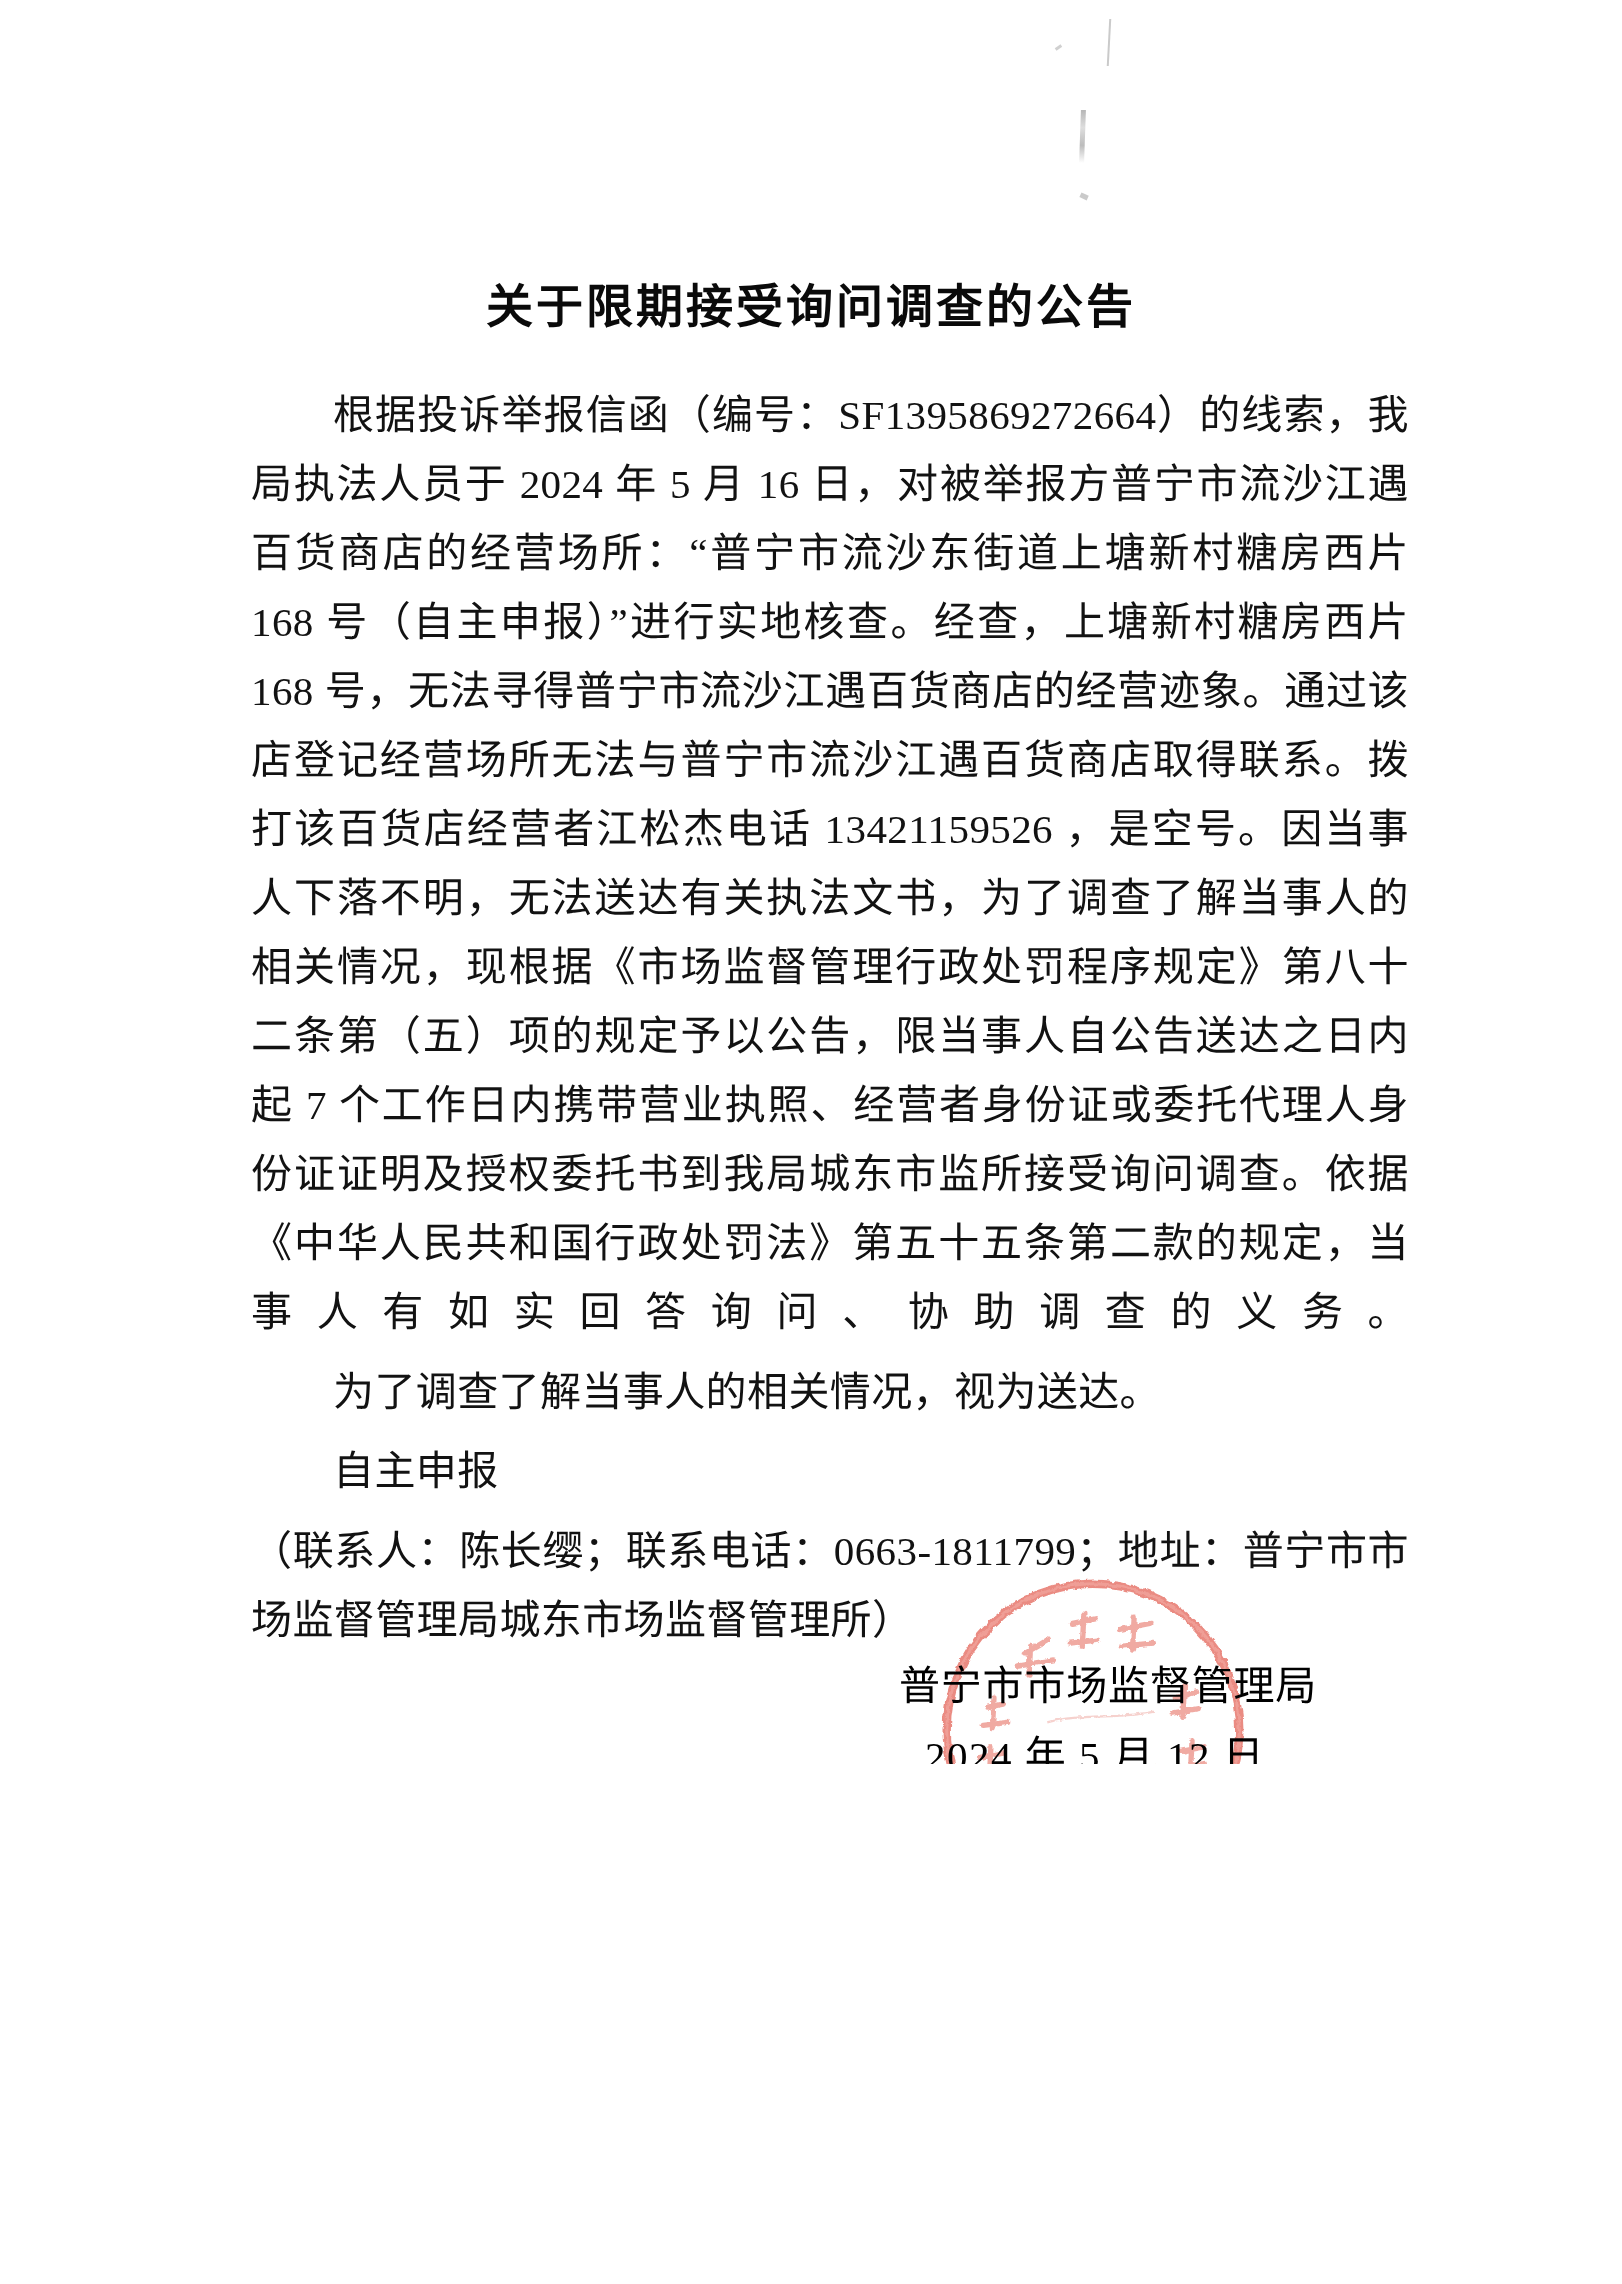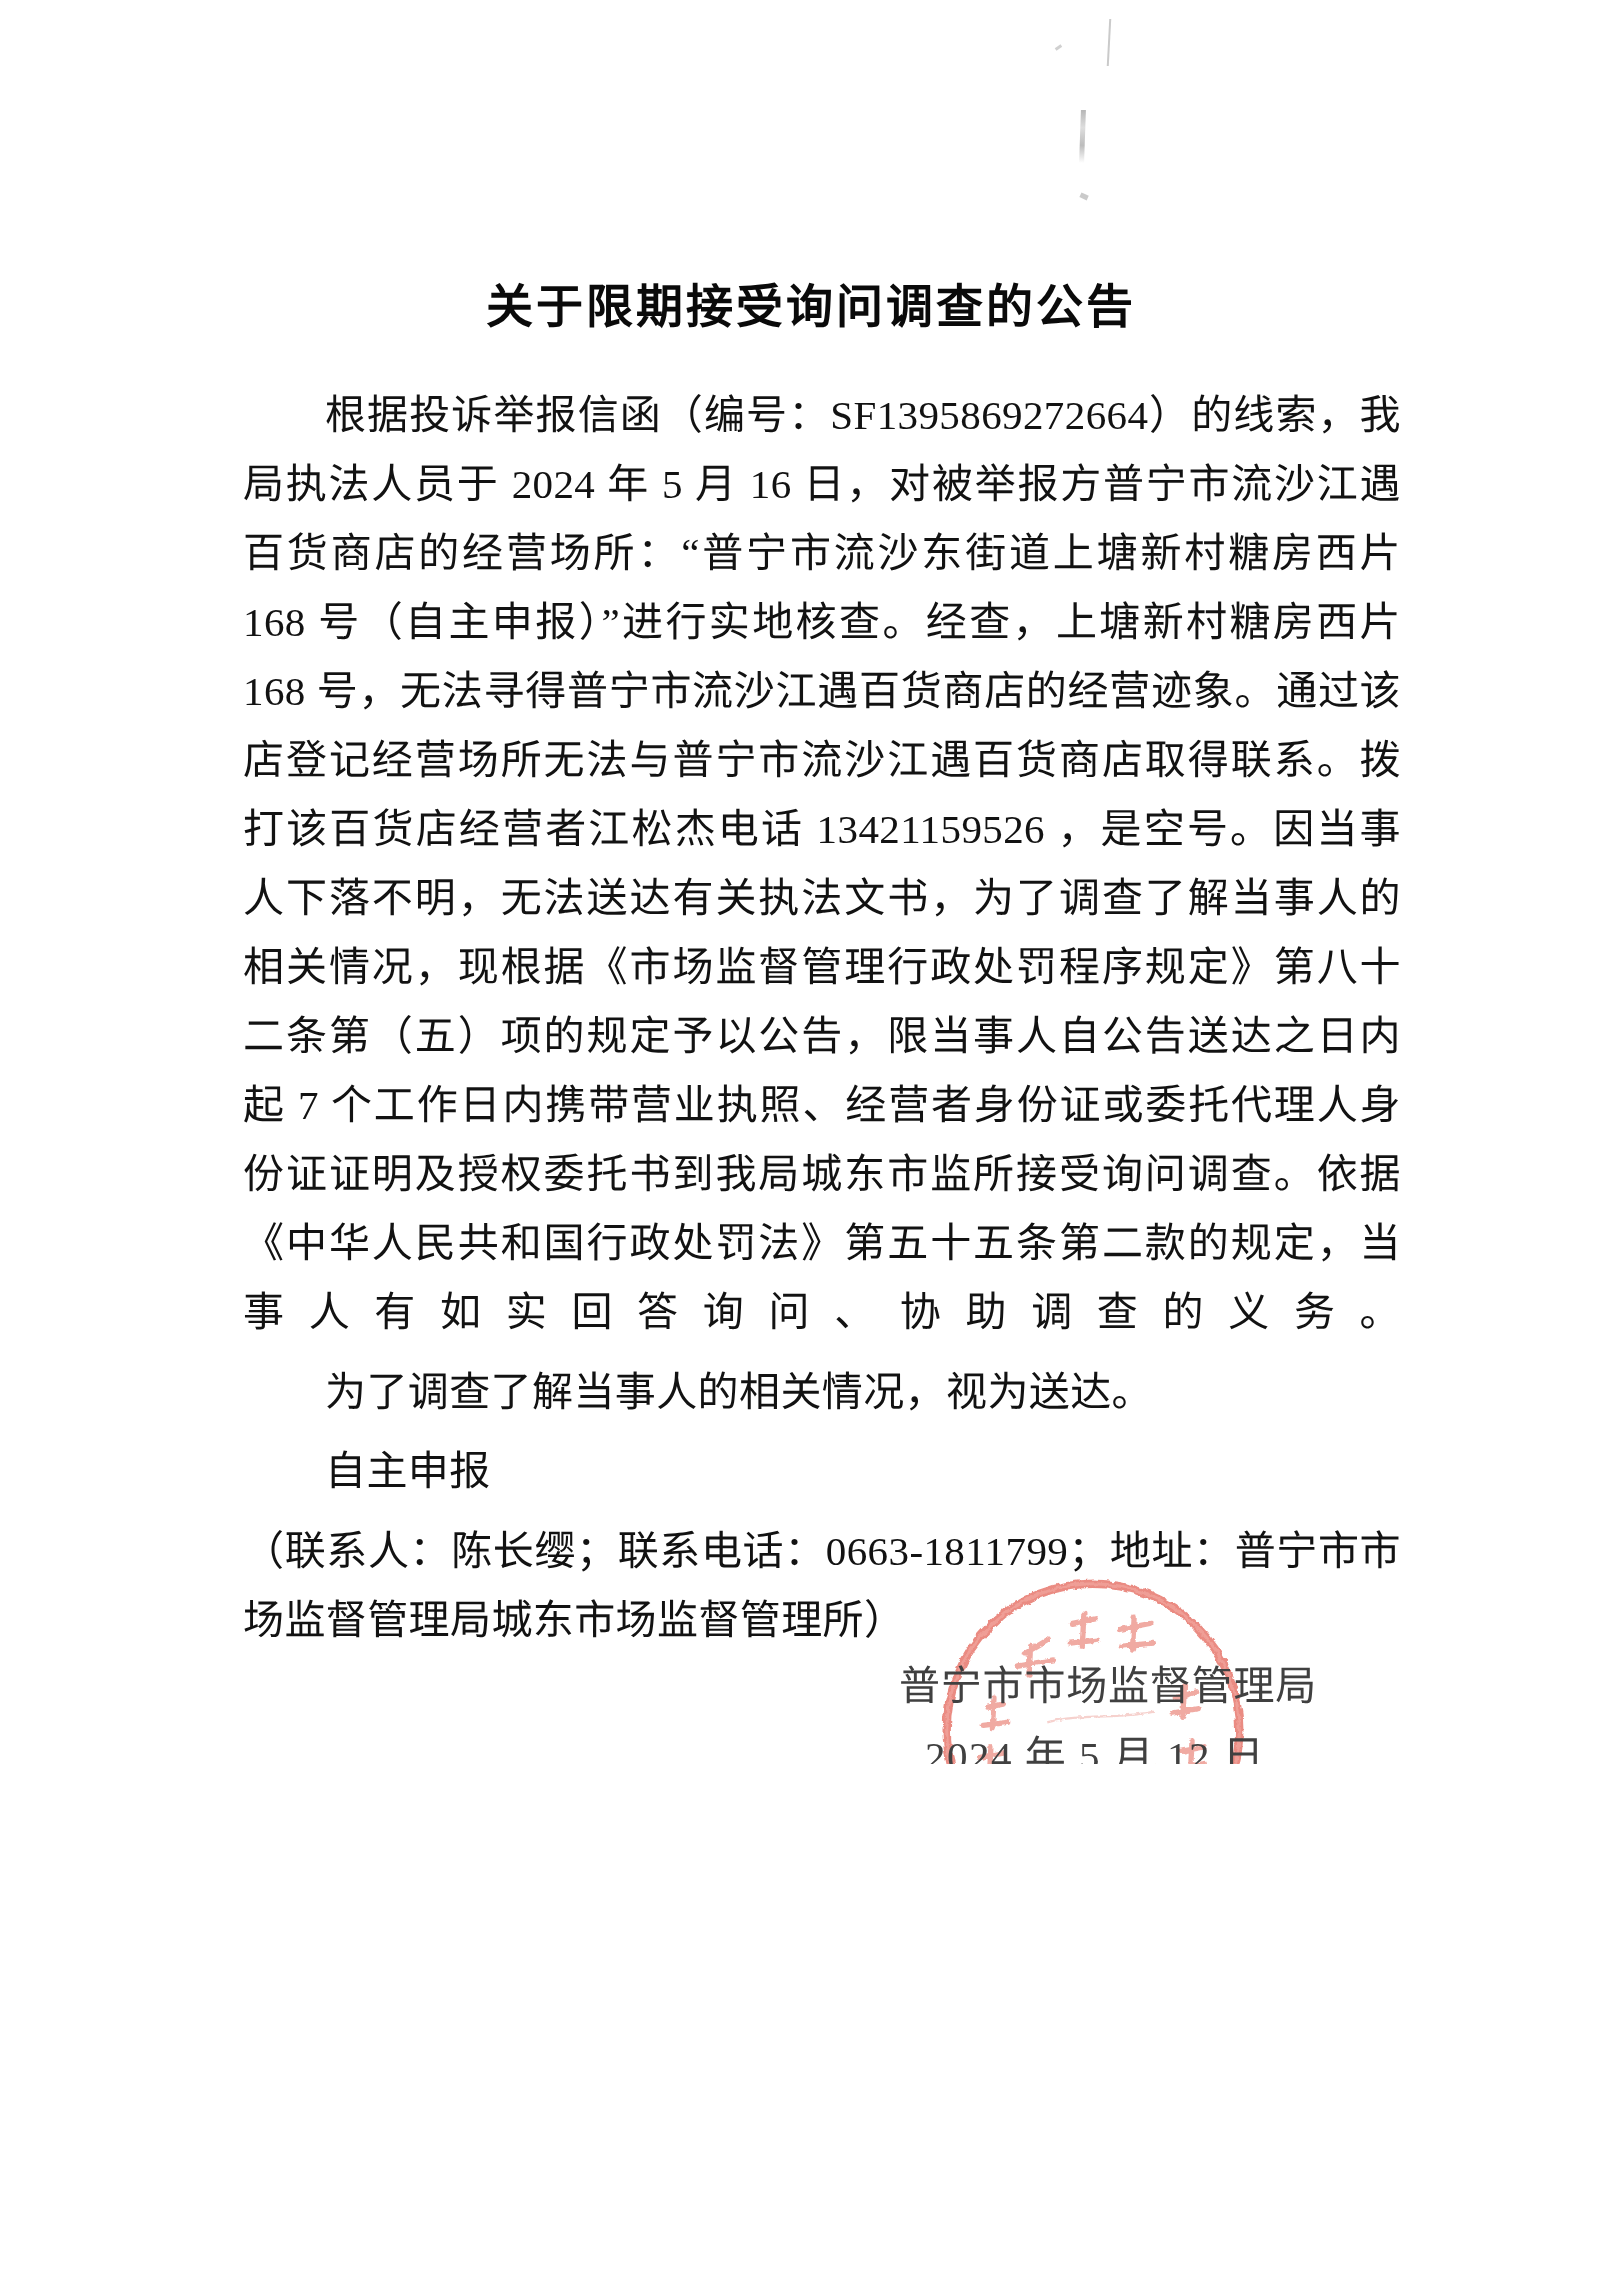--- a/index.html
+++ b/index.html
@@ -51,21 +51,21 @@
     font-size: 47px;
     letter-spacing: 3px;
     color: #0a0a0a;
     line-height: 1.0;
     white-space: nowrap;
   }
 
   
   #body-block {
     position: absolute;
-    left: 243px;
+    left: 251px;
     top: 381px;
     width: 1158px;
   }
   .para {
     font-size: 41px;
     line-height: 69px;
     color: #121212;
     text-align: justify;
     text-justify: inter-character;
     letter-spacing: 0.4px;
@@ -80,21 +80,21 @@
   .gap-sm { height: 10.7px; }
 
   
   #signature {
     position: absolute;
     left: 899px;
     top: 1651px;
     width: 472px;
     font-size: 41px;
     line-height: 70px;
-    color: #404040;
+    color: #000000;
     text-align: left;
     letter-spacing: 0.8px;
     z-index: 3;
   }
   #signature .sign-date {
     margin-left: 26px;
     letter-spacing: 1.5px;
   }
 
   

